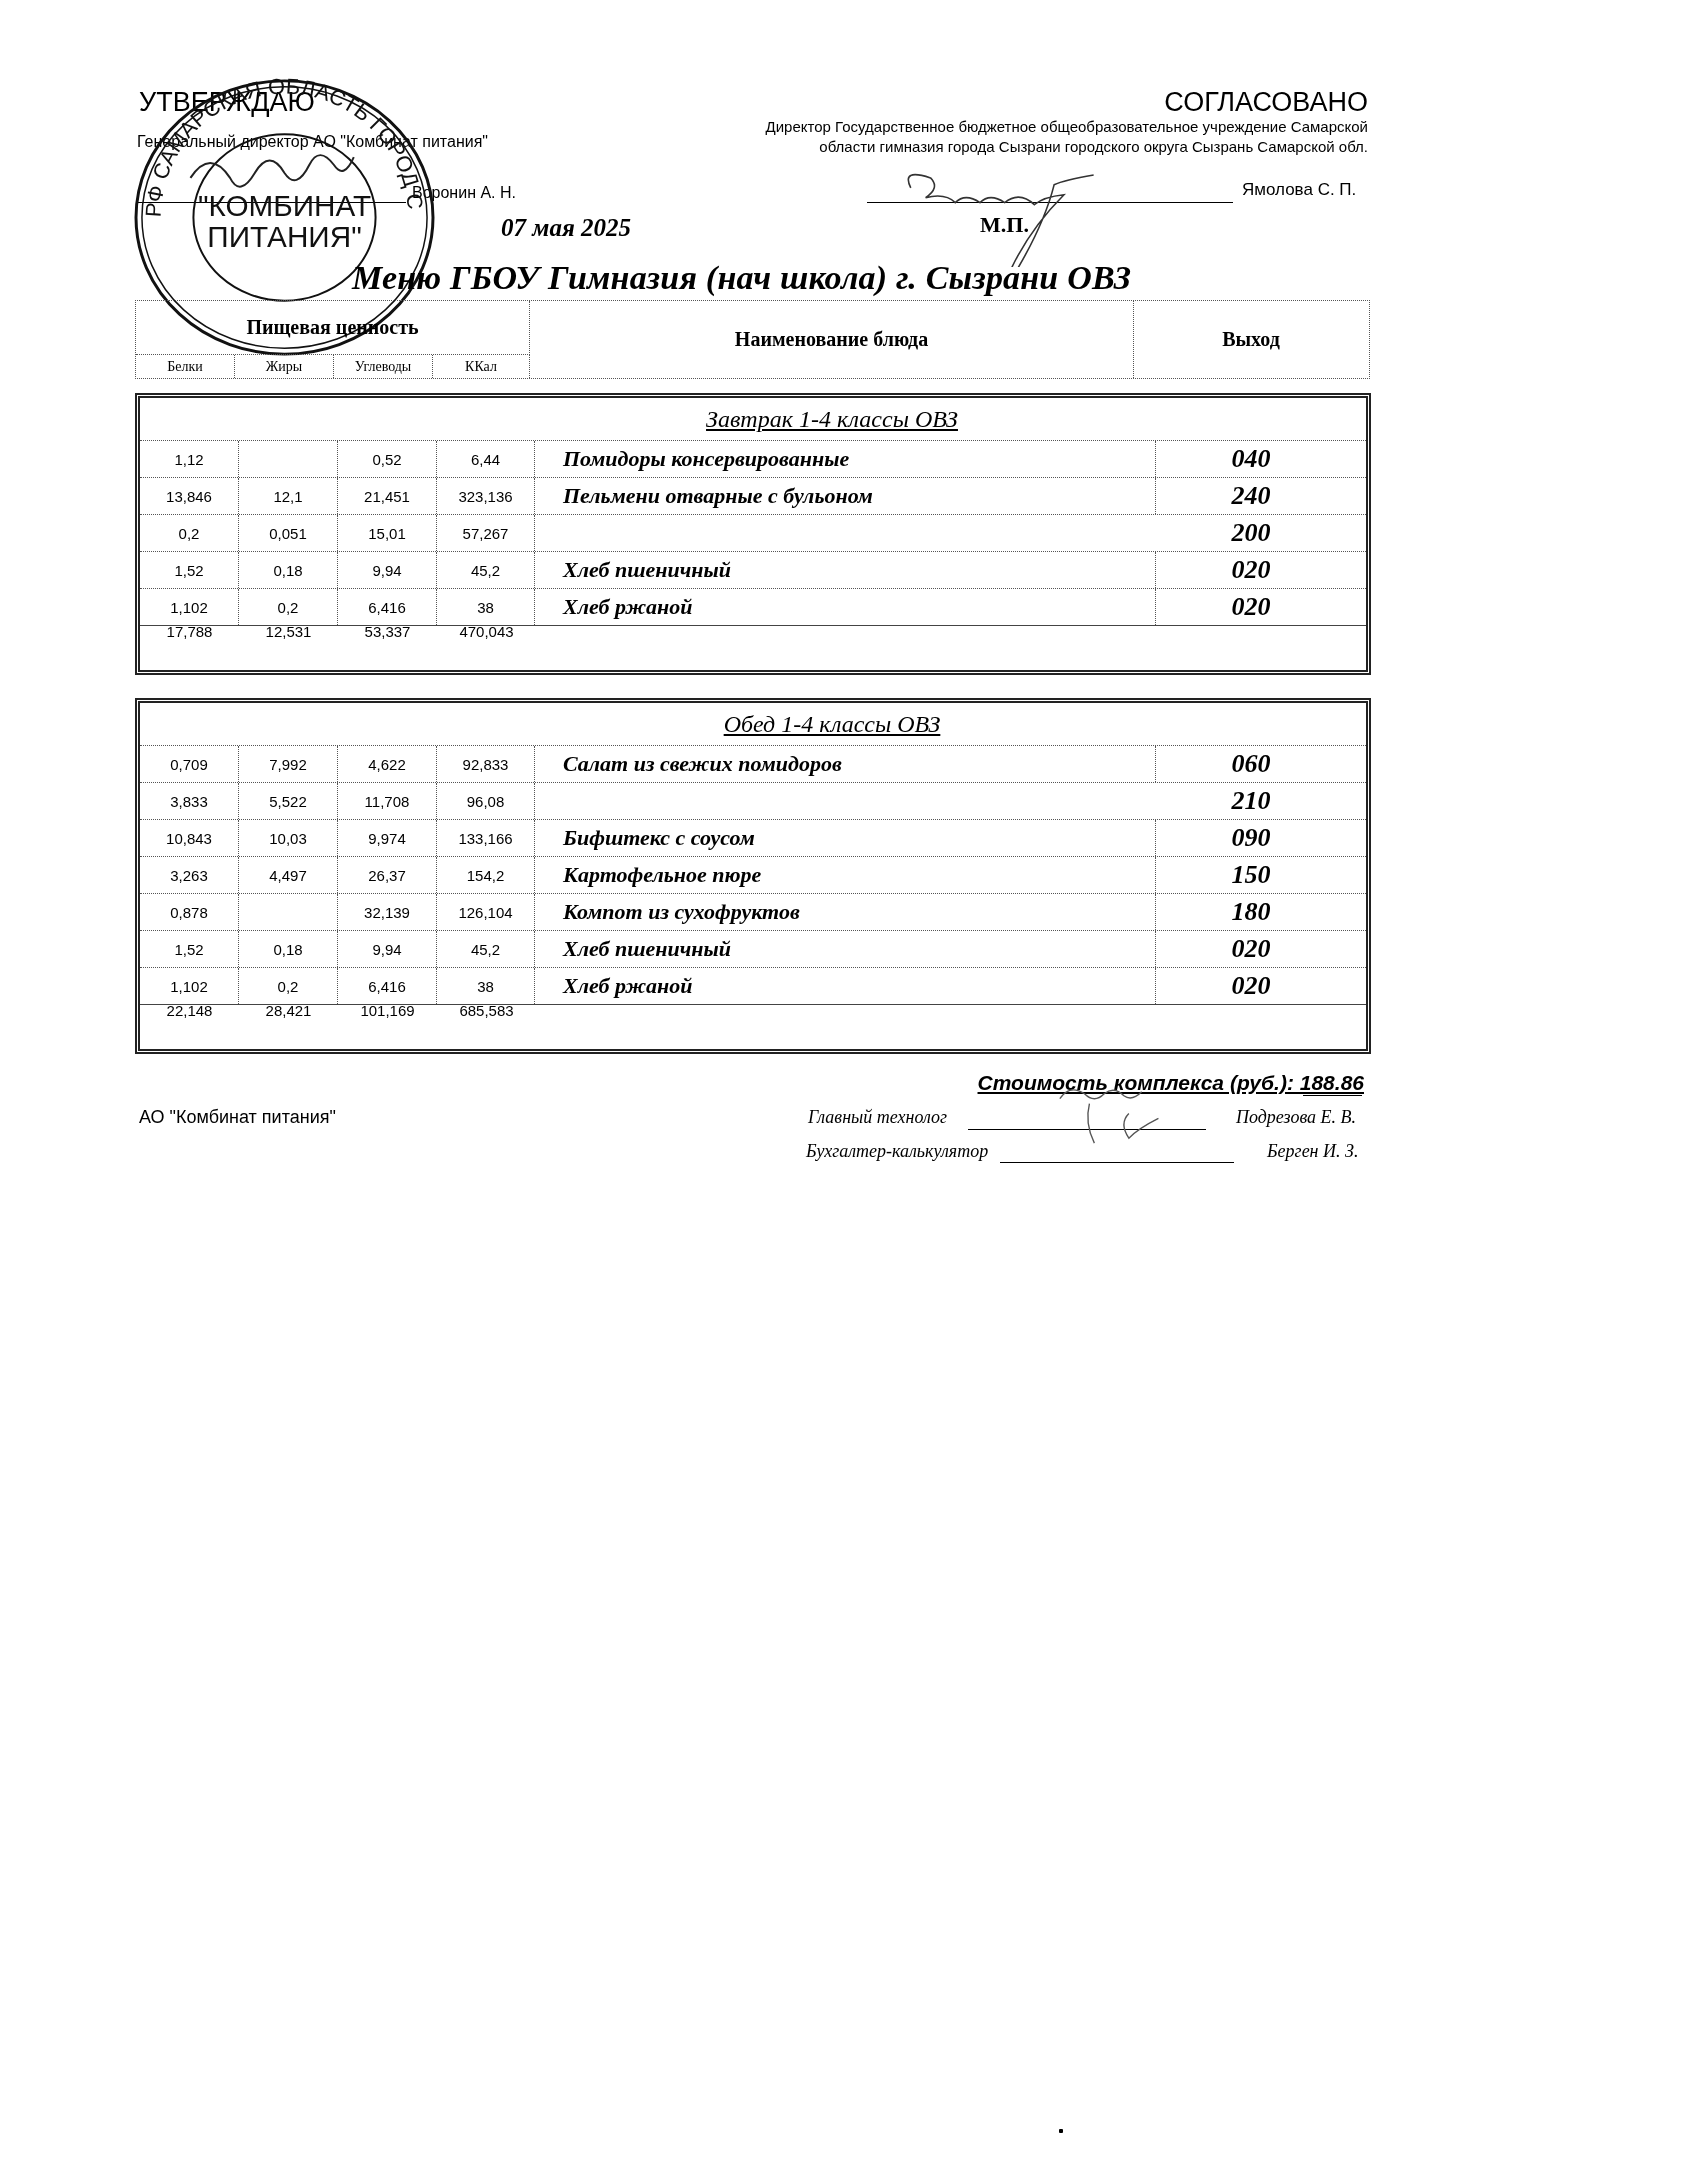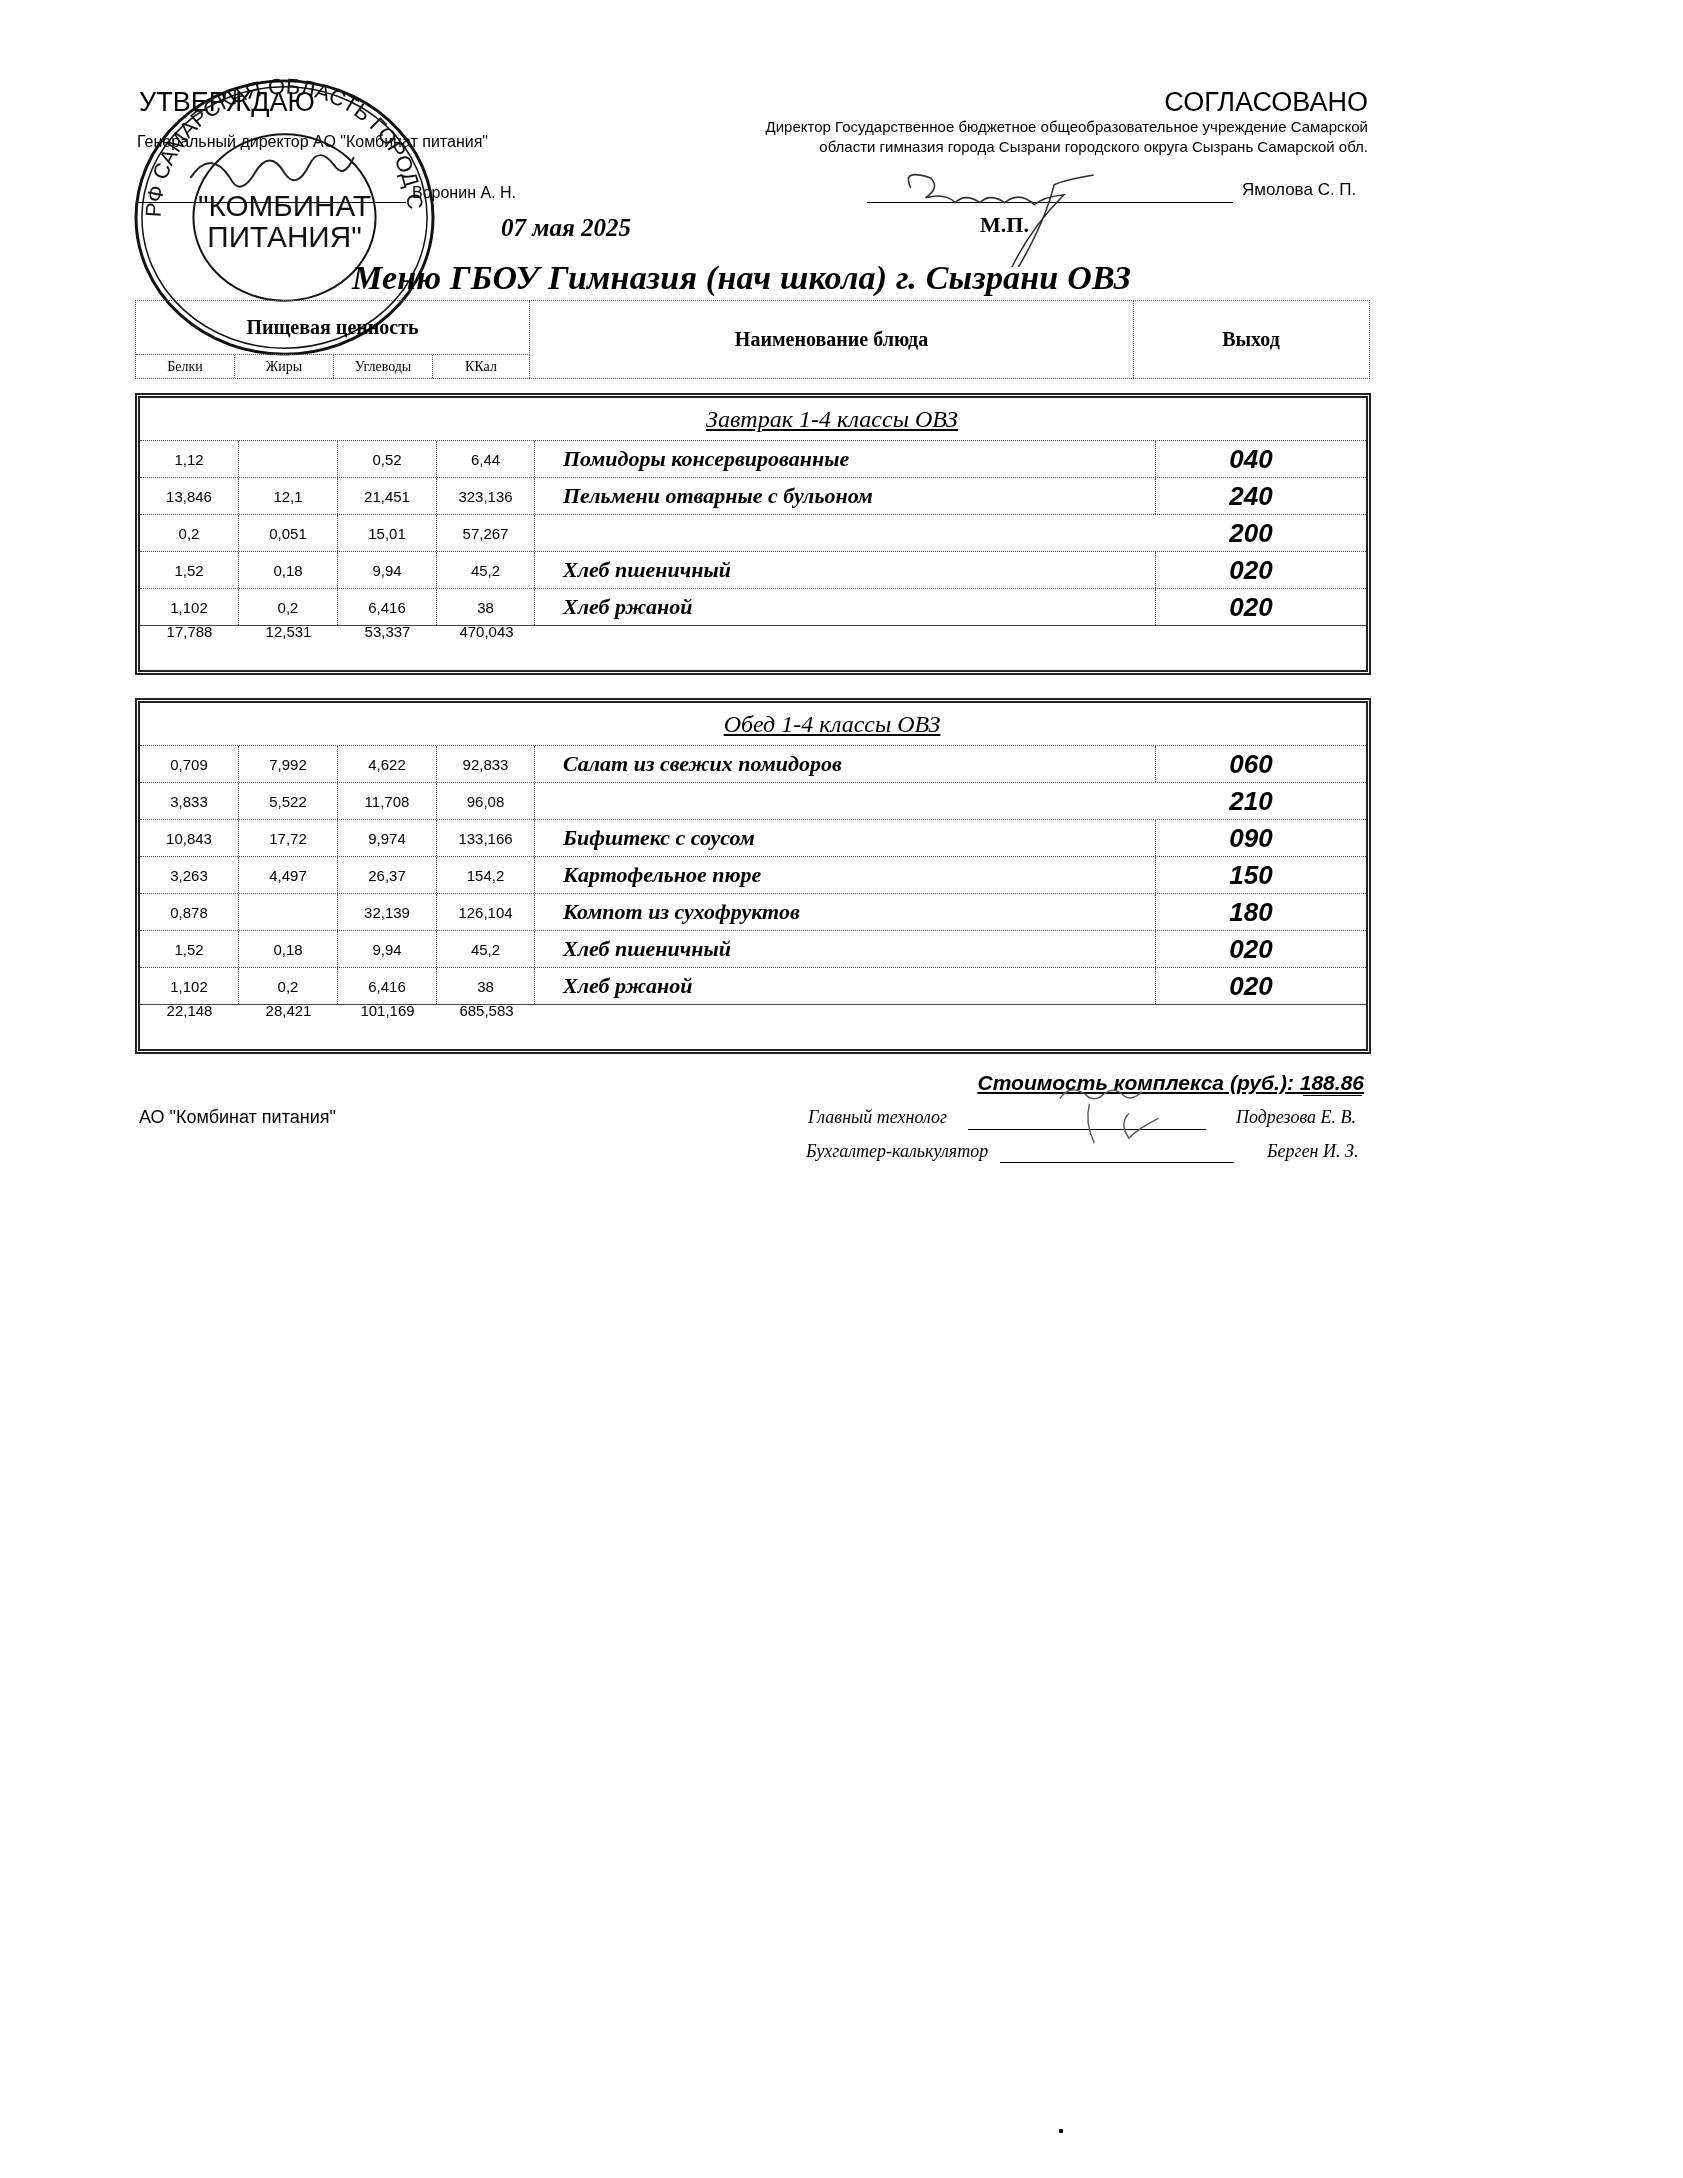--- a/index.html
+++ b/index.html
@@ -39,21 +39,21 @@
   .meal { position:absolute; left:135px; width:1236px; box-sizing:border-box; border:5px solid #222; border-style:double; }
   .meal-title-row { height:42px; position:relative; }
   .meal-title { position:absolute; left:392px; width:600px; top:8px; text-align:center; font-family:"Liberation Serif", serif; font-style:italic; font-size:24px; text-decoration:underline; }
   .row { position:relative; height:37px; border-top:1.5px dotted #555; box-sizing:border-box; }
   .cell { position:absolute; top:0; height:100%; box-sizing:border-box; display:flex; align-items:center; justify-content:center; font-size:15px; border-right:1.5px dotted #555; }
   .c0 { left:0; width:99px; }
   .c1 { left:99px; width:99px; }
   .c2 { left:198px; width:99px; }
   .c3 { left:297px; width:98px; }
   .c4 { left:415px; width:601px; justify-content:flex-start; padding-left:8px; font-family:"Liberation Serif", serif; font-style:italic; font-weight:bold; font-size:22px; }
-  .c5 { left:996px; width:230px; border-right:none; font-family:Liberation Sans, sans-serif; font-style:italic; font-weight:bold; font-size:26px;text-align:right; }
+  .c5 { left:996px; width:230px; border-right:none; font-family:Liberation Serif, serif; font-style:italic; font-weight:bold; font-size:26px;text-align:right; }
   .total-row { position:relative; height:20px; border-top:1.5px solid #444; }
   .tcell { position:absolute; top:-3px; width:99px; text-align:center; font-size:15px; }
   .total-gap { height:24px; }
 
   
   .cost { right:319px; top:1071px; font-size:21px; font-weight:bold; font-style:italic; text-decoration:underline; }
   .cost-line { left:1303px; top:1095px; width:59px; border-bottom:1.5px solid #000; }
   .org { left:139px; top:1107px; font-size:18px; }
   .sig-row { font-family:"Liberation Serif", serif; font-style:italic; font-size:18px;margin-left:24px; }
   .tech-label { left:784px; top:1107px; }
@@ -178,21 +178,21 @@
   </div>
   <div class="row">
     <div class="cell c0">3,833</div>
     <div class="cell c1">5,522</div>
     <div class="cell c2">11,708</div>
     <div class="cell c3">96,08</div>
     <div class="cell c5">210</div>
   </div>
   <div class="row">
     <div class="cell c0">10,843</div>
-    <div class="cell c1">17,72</div>
+    <div class="cell c1">10,03</div>
     <div class="cell c2">9,974</div>
     <div class="cell c3">133,166</div>
     <div class="cell c4">Бифштекс с соусом</div>
     <div class="cell c5">090</div>
   </div>
   <div class="row">
     <div class="cell c0">3,263</div>
     <div class="cell c1">4,497</div>
     <div class="cell c2">26,37</div>
     <div class="cell c3">154,2</div>

